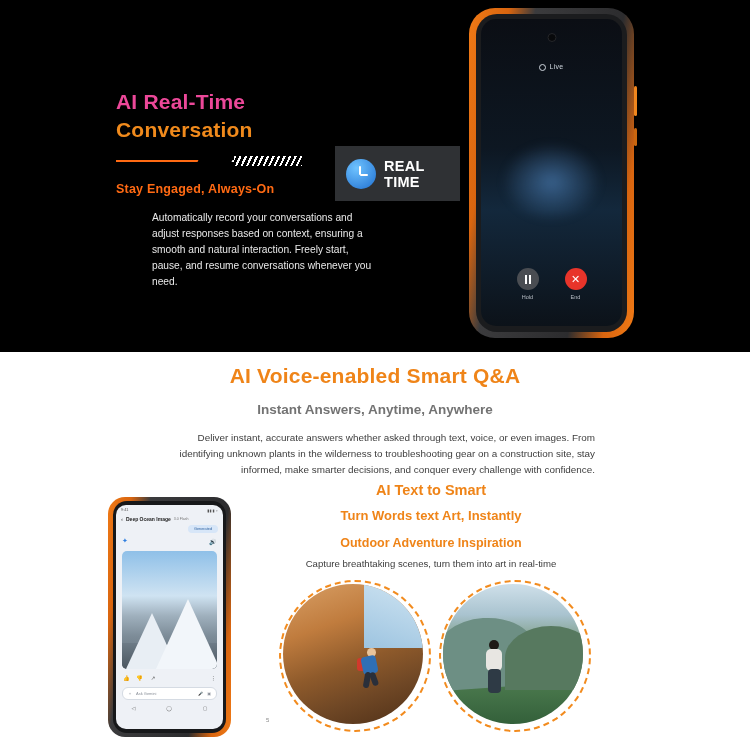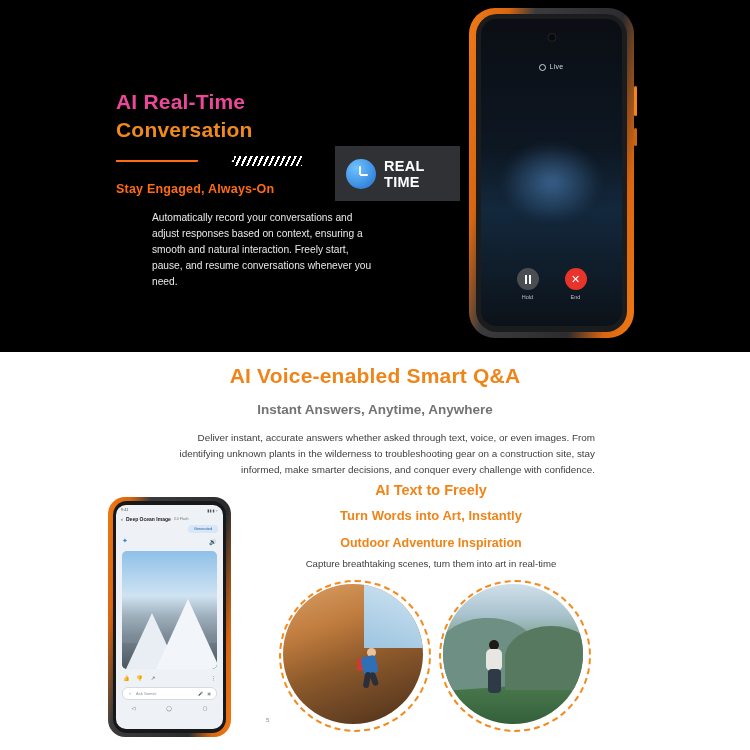--- a/index.html
+++ b/index.html
@@ -169,22 +169,22 @@
     </div>
   </div>
 </div>
 
 <div class="light-section">
 
   <div class="h2">AI Voice-enabled Smart Q&amp;A</div>
   <div class="h3">Instant Answers, Anytime, Anywhere</div>
   <div class="para">Deliver instant, accurate answers whether asked through text, voice, or even images. From identifying unknown plants in the wilderness to troubleshooting gear on a construction site, stay informed, make smarter decisions, and conquer every challenge with confidence.</div>
 
-  <div class="t2i-title">AI Text to Freely</div>
-  <div class="t2i-sub">Turn Words into Art, Instantly</div>
+  <div class="t2i-title">AI Text to Smart</div>
+  <div class="t2i-sub">Turn Words text Art, Instantly</div>
   <div class="t2i-sub2">Outdoor Adventure Inspiration</div>
   <div class="t2i-cap">Capture breathtaking scenes, turn them into art in real-time</div>
 
   <div class="phone2">
     <div class="p2-body"></div>
     <div class="p2-inner"></div>
     <div class="p2-screen">
       <div class="p2-status">
         <span>9:41</span>
         <span>▮▮ ▮ ⌁</span>

